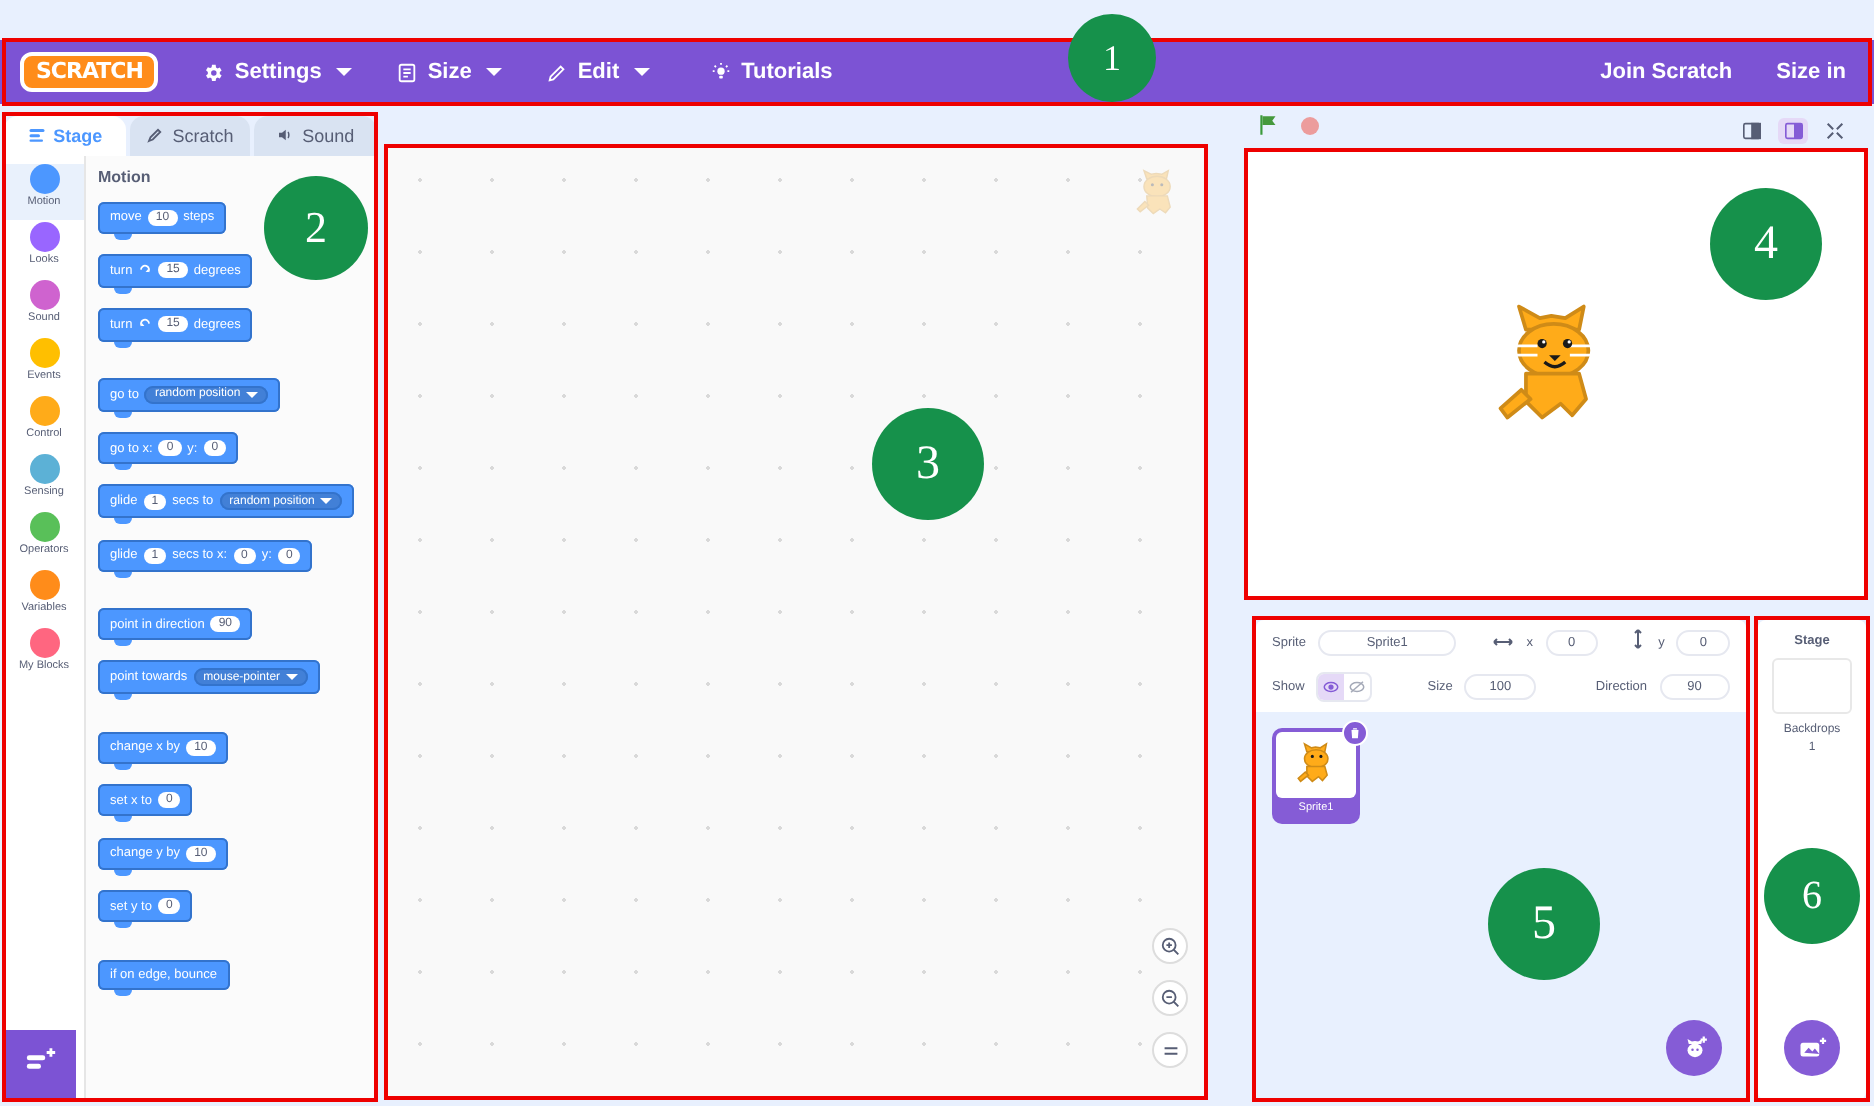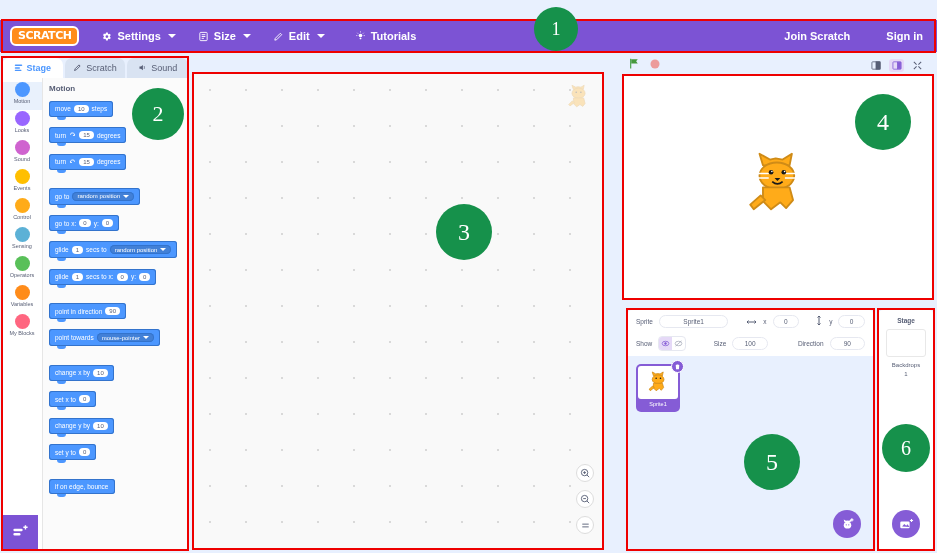--- a/index.html
+++ b/index.html
@@ -52,21 +52,21 @@
     display:flex; align-items:center; gap:5px;
     color:#fff; font-size:11px; font-weight:bold;
     margin-left:22px;
     white-space:nowrap;
   }
   .menu-item .mi-ico { display:flex; }
   .caret {
     width:0;height:0;border-left:4px solid transparent;border-right:4px solid transparent;
     border-top:4px solid #fff; margin-left:2px;
   }
-  .menu-right { margin-left:auto; display:flex; align-items:center; gap:36px; margin-right:14px; }
+  .menu-right { margin-left:auto; display:flex; align-items:center; gap:22px; margin-right:14px; }
   .menu-right span { color:#fff; font-size:11px; font-weight:bold; }
 
   
   #tabbar {
     position:absolute; left:2px; top:58px; width:186px; height:20px;
     display:flex; gap:2px; z-index:12;
   }
   .tab {
     flex:1; display:flex; align-items:center; justify-content:center; gap:4px;
     font-size:9px; color:#575e75;
@@ -261,21 +261,21 @@
           <circle cx="12" cy="10" r="4"></circle>
           <rect x="10" y="15" width="4" height="3" rx="1"></rect>
           <path d="M12 1v2M3 10h2M19 10h2M5 4l1.5 1.5M17.5 5.5L19 4" stroke="#fff" stroke-width="2"></path>
         </svg>
     </span>
     <span>Tutorials</span>
   </div>
 
   <div class="menu-right">
     <span>Join Scratch</span>
-    <span>Sign in</span>
+    <span>Size in</span>
   </div>
 </div>
 
 <div id="tabbar">
   <div class="tab active">
     <span>
       <svg width="9" height="9" viewBox="0 0 24 24" fill="#4c97ff">
           <rect x="2" y="4" width="20" height="4" rx="2"></rect>
           <rect x="2" y="11" width="14" height="4" rx="2"></rect>
           <rect x="2" y="18" width="18" height="3" rx="1.5"></rect>

